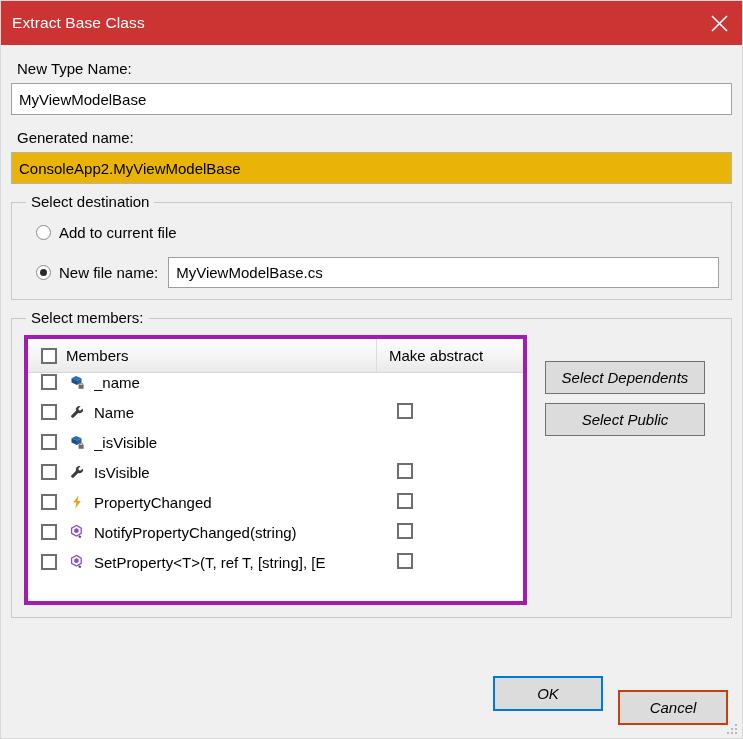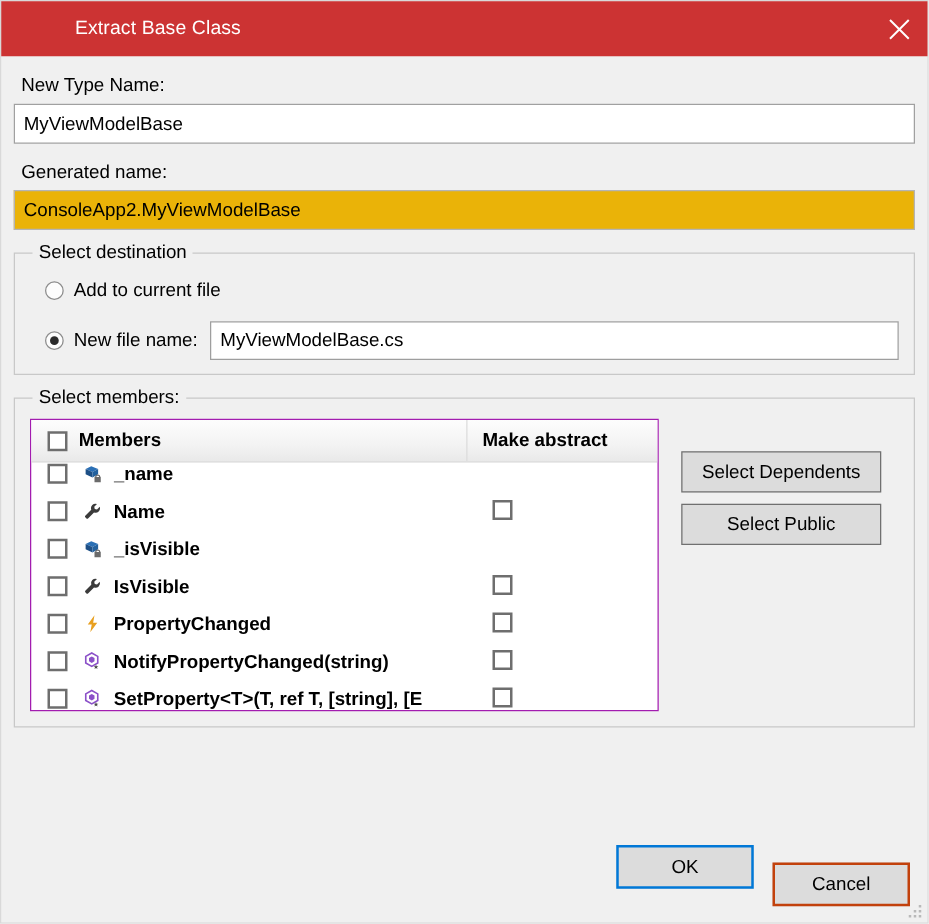--- a/index.html
+++ b/index.html
@@ -24,21 +24,20 @@
     border: 1px solid #d9d9d9;
   }
   
   .titlebar {
     height: 44px;
     background: #cc3333;
     display: flex;
     align-items: center;
     justify-content: space-between;
     flex: 0 0 auto;
-    padding-left: 48px;
   }
   .title-text {
     color: #ffffff;
     font-size: 15.5px;
     padding-left: 11px;
     letter-spacing: 0.1px;
   }
   .close-btn {
     width: 46px;
     height: 44px;
@@ -141,27 +140,26 @@
     font-size: 15px;
     box-sizing: border-box;
   }
   
   .members-area {
     display: flex;
     align-items: flex-start;
   }
   .listview {
     width: 503px;
-    height: 234px;
-    border: 1px solid #a21caf;
+    height: 270px;
+    border: 4px solid #a21caf;
     background: #ffffff;
     box-sizing: border-box;
     flex: 0 0 auto;
     overflow: hidden;
-    font-weight: bold;
   }
   .list-header {
     height: 34px;
     display: flex;
     align-items: center;
     background: linear-gradient(to bottom, #fdfdfd 0%, #f3f3f3 60%, #e9e9e9 100%);
     border-bottom: 1px solid #d6d6d6;
     box-sizing: border-box;
   }
   .hdr-members {
@@ -242,20 +240,21 @@
     border: 1px solid #707070;
     font-size: 15px;
     color: #000;
     height: 33px;
     display: flex;
     align-items: center;
     justify-content: center;
     box-sizing: border-box;
     cursor: pointer;
     font-family: "Liberation Sans", sans-serif;
+    font-style: italic;
   }
   .side-buttons .btn { width: 160px; }
   
   .footer {
     position: absolute;
     right: 14px;
     bottom: 13px;
     display: flex;
     gap: 15px;
   }

